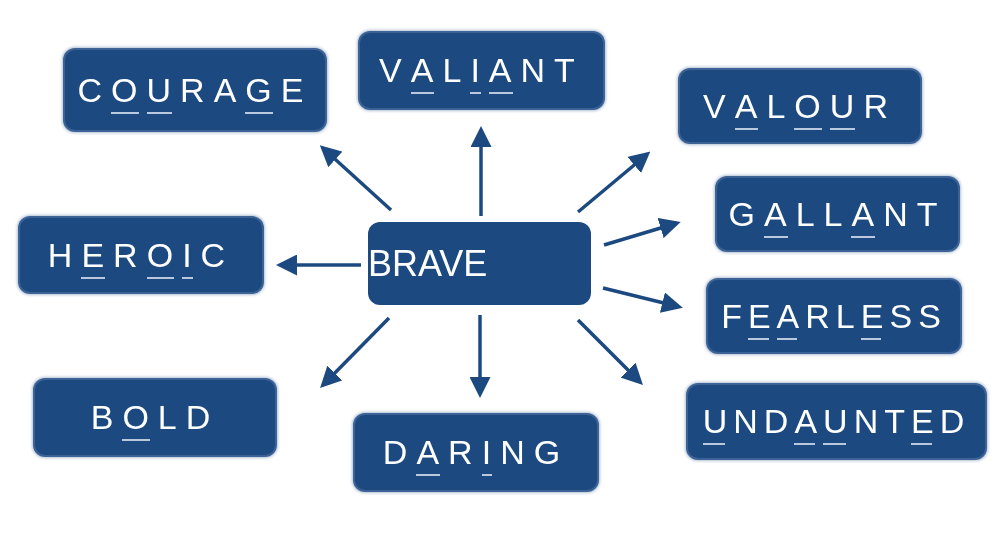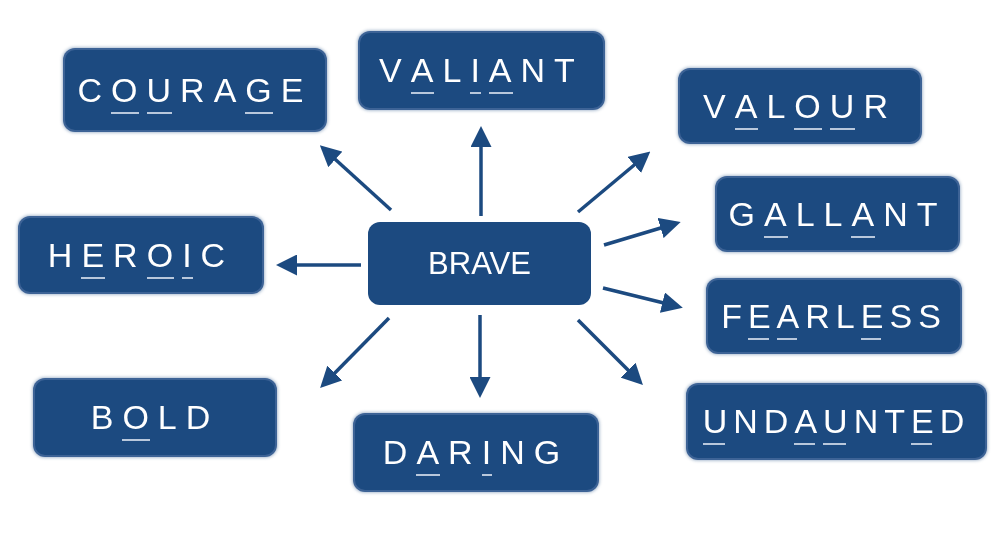--- a/index.html
+++ b/index.html
@@ -5,22 +5,22 @@
   html, body { margin:0; padding:0; }
   body { width:996px; height:535px; background:#ffffff; position:relative; overflow:hidden;
          font-family:"Liberation Sans", "DejaVu Sans", sans-serif; }
   .box { position:absolute; background:#1c4a80; border-radius:10px;
          box-shadow:0 0 0 2px #3d6396, 0 0 3px 3px rgba(28,74,128,0.35);
          display:flex; align-items:center; justify-content:center; color:#ffffff; }
   .word { font-size:34px; letter-spacing:9px; white-space:nowrap; display:flex; }
   .letter { position:relative; display:inline-block; }
   .letter.u::after { content:""; position:absolute; left:0; right:8px; bottom:-4px; height:2px; background:#b9c8dc; }
   .center { position:absolute; left:368px; top:222px; width:223px; height:83px; background:#1c4a80;
-            border-radius:12px; display:flex; align-items:center; justify-content:center;
-            color:#fff; font-size:31px; }
+            border-radius:12px; display:flex; align-items:center; 
+            color:#fff; font-size:36px; }
   svg.arrows { position:absolute; left:0; top:0; }
 </style>
 </head>
 <body>
 
 <svg class="arrows" width="996" height="535" viewBox="0 0 996 535">
   <defs>
     <marker id="ah" markerWidth="6" markerHeight="6" refX="4" refY="3" orient="auto" markerUnits="strokeWidth">
       <path d="M0,0 L6,3 L0,6 Z" fill="#1c4a80"></path>
     </marker>

